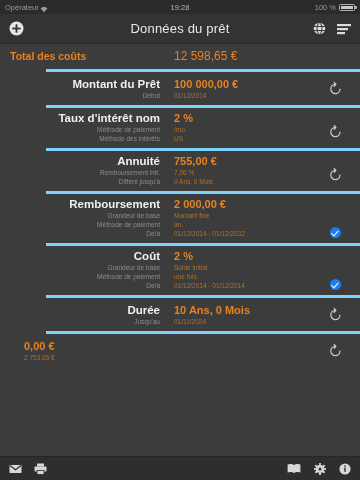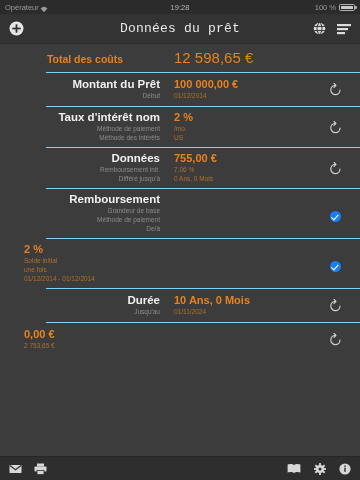--- a/index.html
+++ b/index.html
@@ -47,48 +47,47 @@
     border-bottom: 1px solid #2a2a2a;
     display: flex; align-items: center;
     padding: 0 9px;
     position: relative;
     flex: 0 0 auto;
   }
   .nav-title {
     position: absolute; left: 0; right: 0; text-align: center;
     color: #e8e8e8; font-size: 13px; letter-spacing: .2px;
     pointer-events: none;
-    font-family: Liberation Mono, monospace;
   }
   .nav-right { margin-left: auto; display: flex; align-items: center; gap: 11px; z-index: 2;}
   .icon-btn { cursor: pointer; line-height: 0; }
 
   
   .list { flex: 0 0 auto; background: #3c3c3c; }
 
   .total-row {
     display: flex; align-items: baseline;
     padding: 5px 10px 6px 10px;
   }
   .total-label {
-    width: 150px; text-align: center;
+    width: 150px; text-align: left;
     color: #e8821e; font-size: 10.5px; font-weight: bold;
   }
   .total-value {
     margin-left: 14px;
-    color: #e8821e; font-size: 15px;
+    color: #e8821e; font-size: 12px;
   }
 
   .row {
     display: flex;
     padding: 4px 10px 5px 10px;
     position: relative;
-    border-top: 1px solid #7dd3fc;
+    border-top: 3px solid #7dd3fc;
     margin-left: 46px;
-    align-items: center;
+    align-items: flex-end;
   }
   .row .row-inner { display: flex; flex: 1; margin-left: -46px; }
   .labels { width: 150px; text-align: right; flex: 0 0 150px; }
   .values { margin-left: 14px; flex: 1 1 auto; }
 
   .lbl-main { color: #f0f0f0; font-size: 11.5px; font-weight: bold; line-height: 13px; }
   .lbl-sub  { color: #8c8c8c; font-size: 6.5px; line-height: 9px; }
   .val-main { color: #e8821e; font-size: 11px; font-weight: bold; line-height: 13px; }
   .val-sub  { color: #b0702a; font-size: 6.5px; line-height: 9px; }
 
@@ -213,21 +212,21 @@
           <div class="act">
             <span class="refresh"><svg width="13" height="14" viewBox="0 0 13 14">
                 <path d="M11 7 A4.6 4.6 0 1 1 6.4 2.4" fill="none" stroke="#cfcfcf" stroke-width="1.2" stroke-linecap="round"></path>
                 <path d="M5.1 0.4 L6.9 2.4 L5.1 4.4" fill="none" stroke="#cfcfcf" stroke-width="1.2" stroke-linecap="round" stroke-linejoin="round"></path>
               </svg></span>
           </div>
         </div>
         <div class="row">
           <div class="row-inner">
             <div class="labels">
-              <div class="lbl-main">Données</div>
+              <div class="lbl-main">Annuité</div>
               <div class="lbl-sub">Remboursement init.</div>
               <div class="lbl-sub">Différé jusqu'à</div>
             </div>
             <div class="values">
               <div class="val-main">755,00 €</div>
               <div class="val-sub">7,06 %</div>
               <div class="val-sub">0 Ans, 0 Mois</div>
             </div>
           </div>
           <div class="act">
@@ -238,27 +237,39 @@
           </div>
         </div>
         <div class="row">
           <div class="row-inner">
             <div class="labels">
               <div class="lbl-main">Remboursement</div>
               <div class="lbl-sub">Grandeur de base</div>
               <div class="lbl-sub">Méthode de paiement</div>
               <div class="lbl-sub">De/à</div>
             </div>
+            <div class="values">
+              <div class="val-main">2 000,00 €</div>
+              <div class="val-sub">Montant fixe</div>
+              <div class="val-sub">an.</div>
+              <div class="val-sub">01/12/2014 - 01/12/2032</div>
+            </div>
           </div>
           <div class="act">
             <div class="check-badge"></div>
           </div>
         </div>
         <div class="row">
           <div class="row-inner">
+            <div class="labels">
+              <div class="lbl-main">Coût</div>
+              <div class="lbl-sub">Grandeur de base</div>
+              <div class="lbl-sub">Méthode de paiement</div>
+              <div class="lbl-sub">De/à</div>
+            </div>
             <div class="values">
               <div class="val-main">2 %</div>
               <div class="val-sub">Solde initial</div>
               <div class="val-sub">une fois</div>
               <div class="val-sub">01/12/2014 - 01/12/2014</div>
             </div>
           </div>
           <div class="act">
             <div class="check-badge"></div>
           </div>

